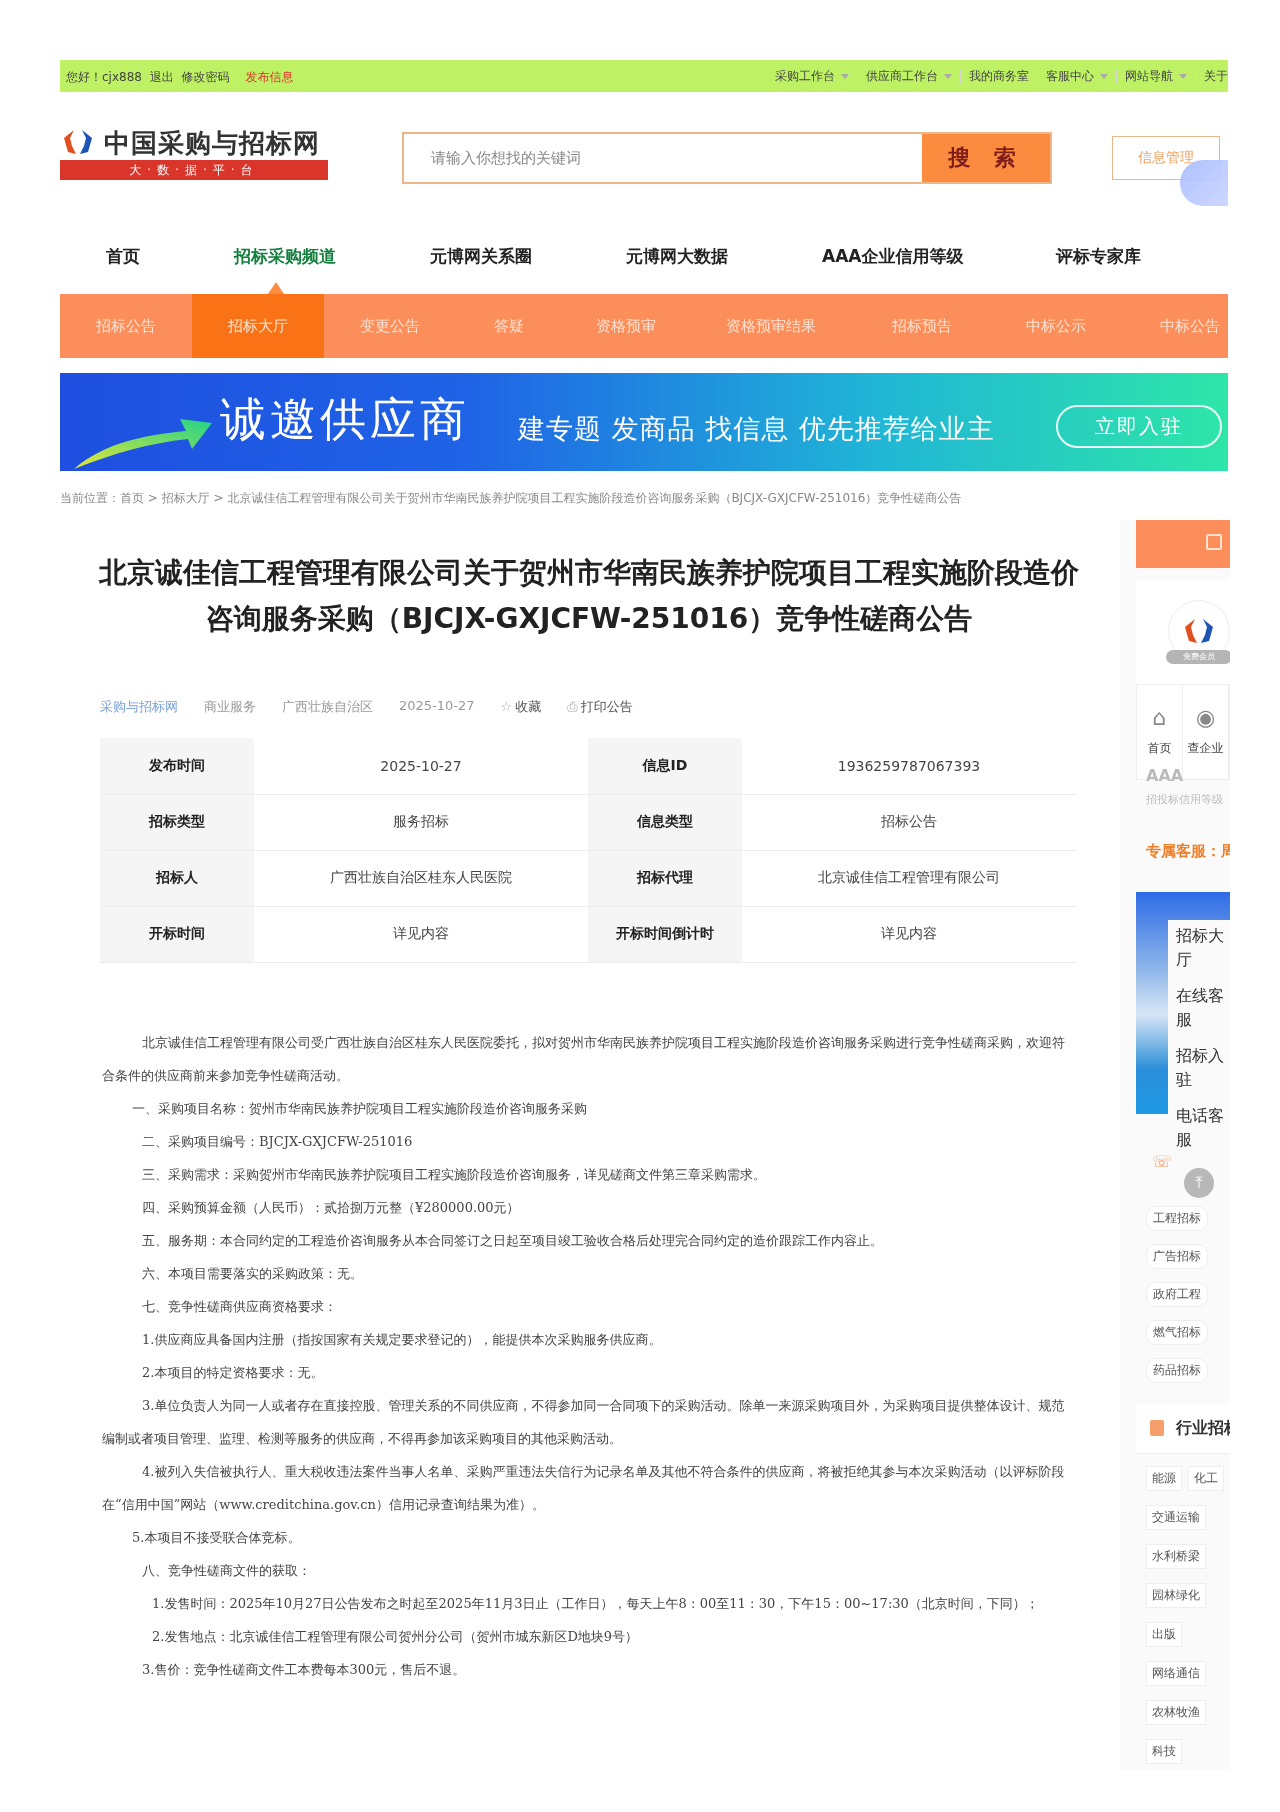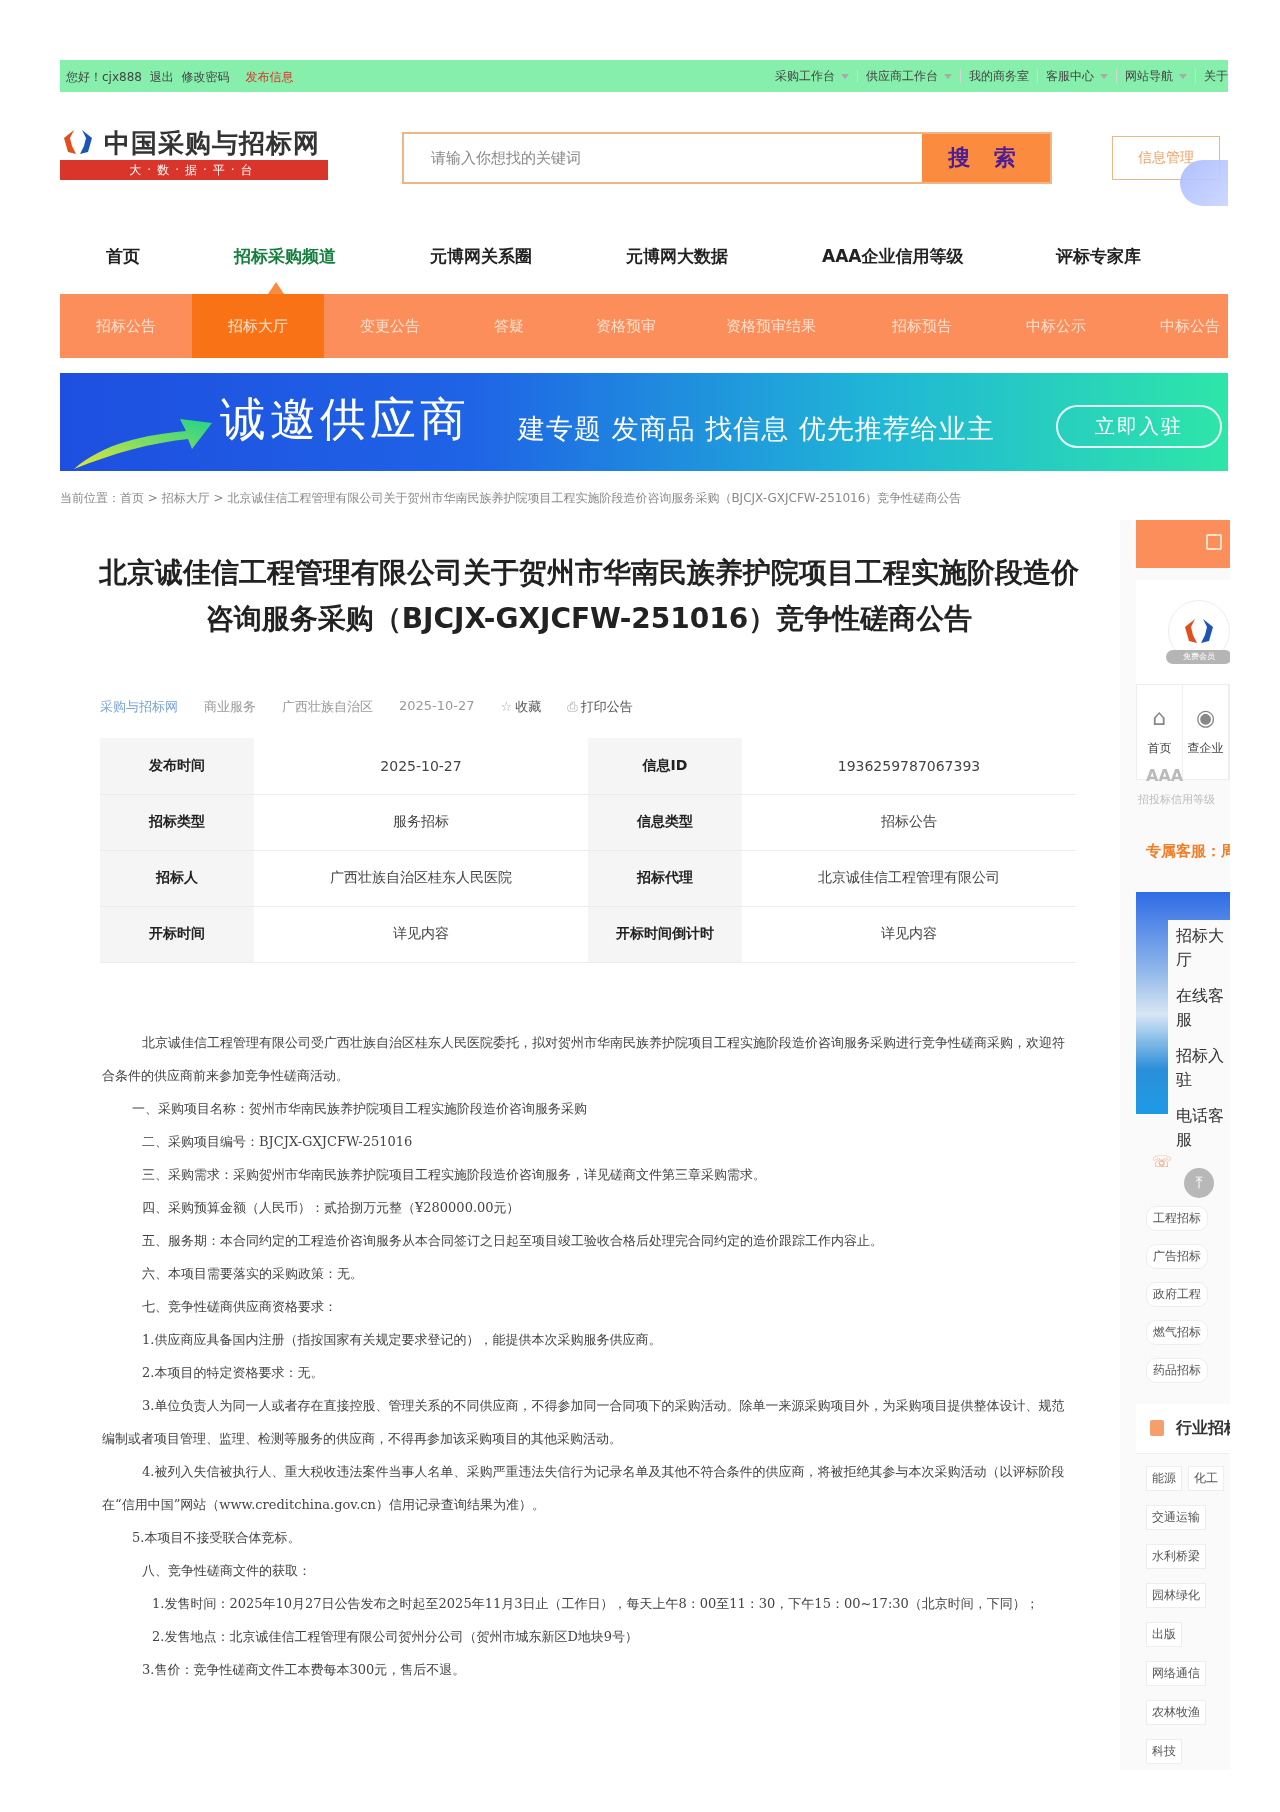--- a/index.html
+++ b/index.html
@@ -1,36 +1,36 @@
 <!DOCTYPE html>
 <html><head>
 <meta charset="utf-8">
 <style>
   * { box-sizing: border-box; margin: 0; padding: 0; }
   html, body { width: 1280px; height: 1812px; background: #ffffff; overflow: hidden; }
   body { font-family: "DejaVu Sans", "Liberation Sans", sans-serif; color: #333; position: relative; }
 
-  .topbar { position: absolute; left: 60px; top: 60px; width: 1168px; height: 32px; background: #86efac; font-size: 12px; color: #444; text-align: center; }
+  .topbar { position: absolute; left: 60px; top: 60px; width: 1168px; height: 32px; background: #bef264; font-size: 12px; color: #444; text-align: center; }
   .topbar .left { position: absolute; left: 6px; top: 9px; white-space: nowrap; }
   .topbar .left span { margin-right: 4px; }
   .topbar .left .publish { color: #d9352b; margin-left: 8px; }
   .topbar .right { position: absolute; right: 0; top: 9px; white-space: nowrap; display: flex; }
   .topbar .right .item { padding: 0 8px; border-right: 1px solid #d6d6d6; display: flex; align-items: center; line-height: 14px; }
   .topbar .right .item:last-child { border-right: none; padding-right: 0; }
   .caret { display: inline-block; width: 0; height: 0; border-left: 4px solid transparent; border-right: 4px solid transparent; border-top: 5px solid #aaa; margin-left: 6px; }
 
   .logo { position: absolute; left: 60px; top: 126px; width: 268px; height: 58px; }
   .logo .mark { position: absolute; left: 0; top: 2px; width: 36px; height: 28px; }
   .logo .name { position: absolute; left: 44px; top: 0; font-size: 26px; font-weight: bold; color: #333; letter-spacing: 1px; white-space: nowrap; }
   .logo .sub { position: absolute; left: 0; top: 34px; width: 268px; height: 20px; background: #d9352b; color: #fff; font-size: 12px; text-align: center; line-height: 20px; letter-spacing: 6px; }
 
   .search { position: absolute; left: 402px; top: 132px; width: 650px; height: 52px; border: 2px solid #f0b584; display: flex; }
   .search input { flex: 1; border: none; outline: none; padding-left: 27px; font-size: 15px; color: #666; background: #fff; font-family: "DejaVu Sans", sans-serif; }
   .search input::placeholder { color: #888; }
-  .search .btn { width: 128px; background: #fb8b3f; color: #4c1d95; font-size: 22px; font-weight: bold; letter-spacing: 8px; display: flex; align-items: center; justify-content: center; }
+  .search .btn { width: 128px; background: #fb8b3f; color: #7f1d1d; font-size: 22px; font-weight: bold; letter-spacing: 8px; display: flex; align-items: center; justify-content: center; }
 
   .info-mgr { position: absolute; left: 1112px; top: 136px; width: 108px; height: 44px; border: 1px solid #e8b889; color: #f0a060; font-size: 14px; display: flex; align-items: center; justify-content: center; }
   .floater { position: absolute; left: 1180px; top: 160px; width: 48px; height: 46px; border-radius: 24px 0 0 24px; background: linear-gradient(135deg, #a6b9ff, #c8d4ff); opacity: .9; }
 
   .mainnav { position: absolute; left: 60px; top: 232px; width: 1168px; height: 48px; display: flex; align-items: center; }
   .mainnav .nav-item { font-size: 17px; font-weight: bold; color: #222; position: absolute; white-space: nowrap; }
   .mainnav .nav-item.active { color: #15803d; }
   .mainnav .pointer { position: absolute; left: 208px; top: 50px; width: 0; height: 0; border-left: 8px solid transparent; border-right: 8px solid transparent; border-bottom: 12px solid #fb8b3f; }
 
   .subnav { position: absolute; left: 60px; top: 294px; width: 1168px; height: 64px; background: #fb8e5a; display: flex; }
@@ -68,21 +68,21 @@
   .rail { position: absolute; left: 1120px; top: 520px; width: 110px; height: 1250px; background: #fafafa; overflow: hidden; }
   .rail .bar { position: absolute; left: 16px; top: 0; width: 94px; height: 48px; background: #fb8e5a; }
   .rail .bar .edit { position: absolute; right: 8px; top: 14px; width: 16px; height: 16px; border: 2px solid #ffe1cc; border-radius: 2px; }
   .rail .card { position: absolute; left: 16px; top: 60px; width: 94px; height: 120px; background: #fff; }
   .rail .avatar { position: absolute; left: 48px; top: 80px; width: 62px; height: 62px; border-radius: 50%; background: #fff; border: 1px solid #eee; }
   .rail .badge { position: absolute; left: 46px; top: 130px; width: 66px; height: 14px; border-radius: 7px; background: #b5b5b5; color: #fff; font-size: 8px; line-height: 14px; text-align: center; }
   .rail .quick { position: absolute; left: 16px; top: 164px; width: 94px; height: 96px; background: #fff; border: 1px solid #eee; display: flex; }
   .rail .quick .q { width: 50%; border-right: 1px solid #eee; text-align: center; font-size: 12px; color: #444; padding-top: 20px; }
   .rail .quick .q .qi { display: block; font-size: 22px; color: #888; margin-bottom: 10px; }
   .rail .aaa { position: absolute; left: 26px; top: 246px; font-size: 16px; font-weight: bold; color: #bbb; }
-  .rail .aaa-sub { position: absolute; left: 18px; top: 272px; font-size: 11px; color: #bbb; white-space: nowrap; }
+  .rail .aaa-sub { position: absolute; left: 26px; top: 272px; font-size: 11px; color: #bbb; white-space: nowrap; }
   .rail .service { position: absolute; left: 26px; top: 322px; font-size: 15px; font-weight: bold; color: #f07f2a; white-space: nowrap; }
   .rail .ad { position: absolute; left: 16px; top: 372px; width: 94px; height: 222px; background: linear-gradient(180deg, #2e6be6 0%, #8fb6ea 35%, #d8e6f5 55%, #2a8fd9 80%, #1e9ae6 100%); }
   .rail .float-menu { position: absolute; left: 48px; top: 400px; width: 62px; background: #fafafa; }
   .rail .float-menu .fm { font-size: 16px; color: #333; line-height: 24px; padding: 4px 0 8px 8px; }
   .rail .totop { position: absolute; left: 64px; top: 648px; width: 30px; height: 30px; border-radius: 50%; background: #b8b8b8; color: #fff; text-align: center; line-height: 30px; font-size: 16px; }
   .rail .ear { position: absolute; left: 32px; top: 632px; color: #f5a06c; font-size: 16px; }
   .rail .tags { position: absolute; left: 26px; top: 686px; width: 84px; }
   .rail .tag { display: inline-block; font-size: 12px; color: #555; border: 1px solid #eee; border-radius: 10px; padding: 3px 6px; margin-bottom: 13px; background: #fff; white-space: nowrap; }
   .rail .ind-head { position: absolute; left: 16px; top: 884px; width: 94px; height: 50px; background: #fff; border-bottom: 1px solid #eee; }
   .rail .ind-head .ic { position: absolute; left: 14px; top: 16px; width: 14px; height: 16px; background: #f5a06c; border-radius: 2px; }

